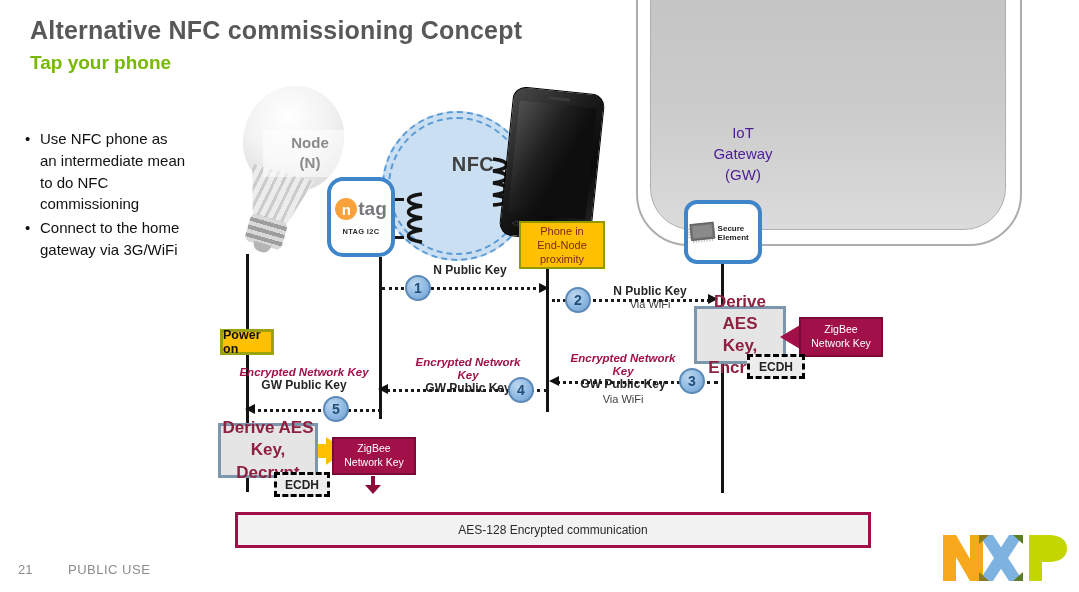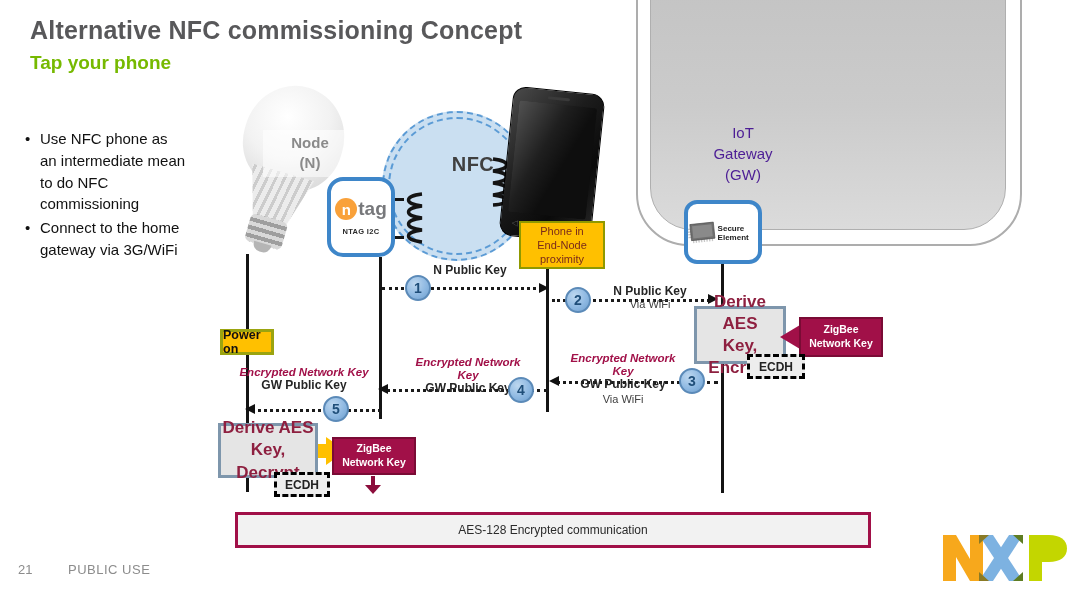--- a/index.html
+++ b/index.html
@@ -89,21 +89,21 @@
              z-index:6;display:flex;align-items:center;justify-content:center;font-size:12.5px;font-weight:bold;color:#111;}
   .derive-box{background:#e5e5e5;border:3px solid #7E96AC;box-sizing:border-box;z-index:6;
               display:flex;align-items:center;justify-content:center;font-size:17px;font-weight:bold;color:#8E2040;line-height:1.3;text-align:center;}
   .derive-enc{left:694px;top:306px;width:92px;height:58px;}
   .derive-dec{left:218px;top:423px;width:100px;height:55px;}
   .ecdh-box{background:#EDEDED;border:3px dashed #000;box-sizing:border-box;z-index:7;
             display:flex;align-items:center;justify-content:center;font-size:12px;font-weight:bold;color:#222;}
   .ecdh-r{left:747px;top:354px;width:58px;height:25px;}
   .ecdh-l{left:274px;top:472px;width:56px;height:25px;}
   .zigbee-box{background:#A11048;border:2px solid #7A0B35;box-sizing:border-box;z-index:6;
-              display:flex;align-items:center;justify-content:center;color:#fff;font-size:10.5px;font-weight:bold;line-height:1.3;}
+              display:flex;align-items:center;justify-content:center;color:#fff;font-size:10.5px;font-weight:normal;line-height:1.3;}
   .zigbee-r{left:799px;top:317px;width:84px;height:40px;}
   .zigbee-l{left:332px;top:437px;width:84px;height:38px;}
   .zb-arrow-left{left:780px;top:325px;width:0;height:0;border-top:12px solid transparent;border-bottom:12px solid transparent;
                  border-right:20px solid #A11048;z-index:6;}
   .yellow-stem{left:314px;top:444px;width:14px;height:14px;background:#FFC000;z-index:5;}
   .yellow-head{left:326px;top:437px;width:0;height:0;border-top:14px solid transparent;border-bottom:14px solid transparent;
                border-left:20px solid #FFC000;z-index:5;}
   .down-stem{left:371px;top:476px;width:4px;height:10px;background:#8C0D3C;z-index:5;}
   .down-head{left:365px;top:485px;width:0;height:0;border-left:8px solid transparent;border-right:8px solid transparent;
              border-top:9px solid #8C0D3C;z-index:5;}

